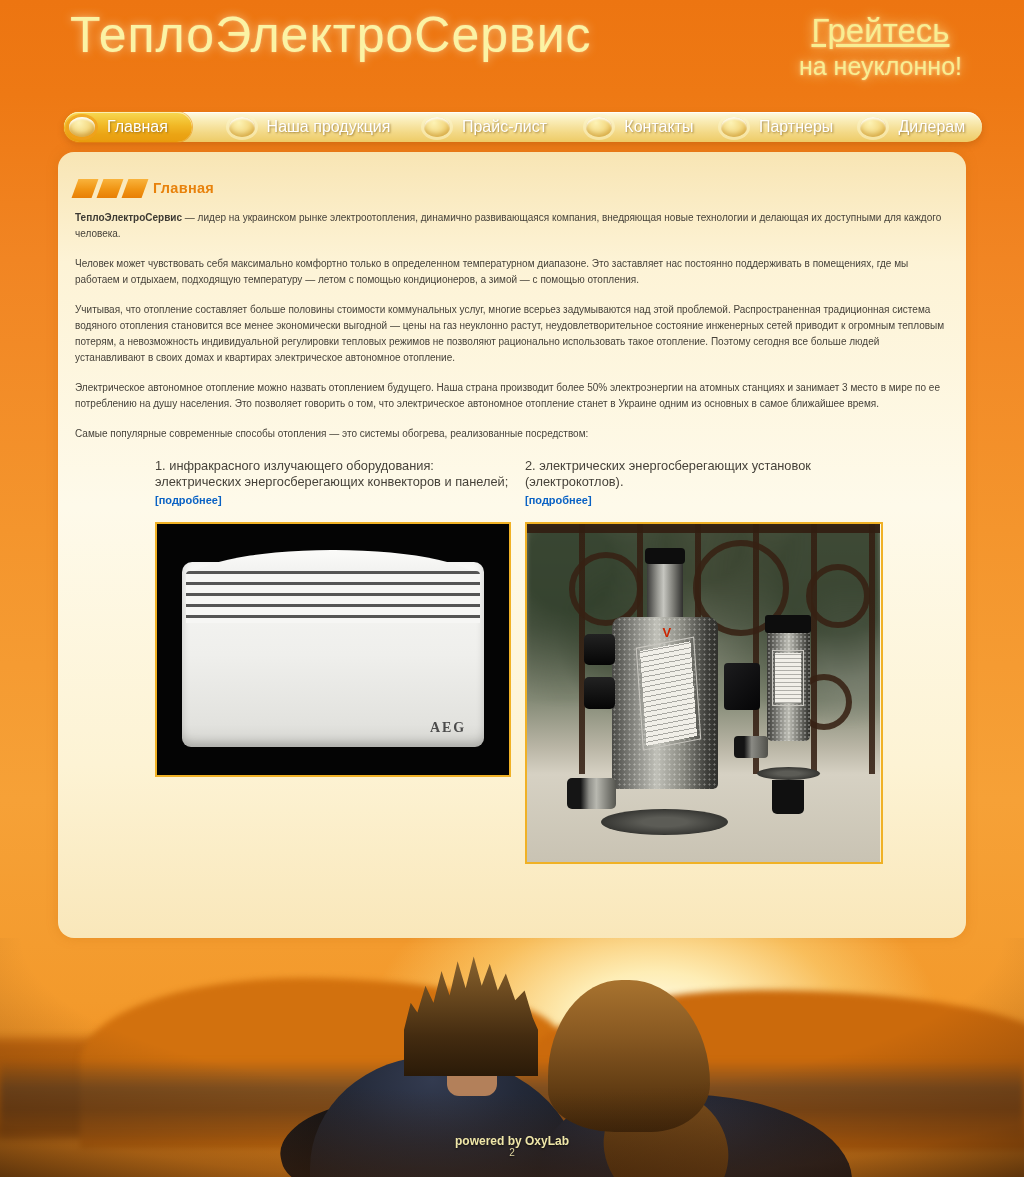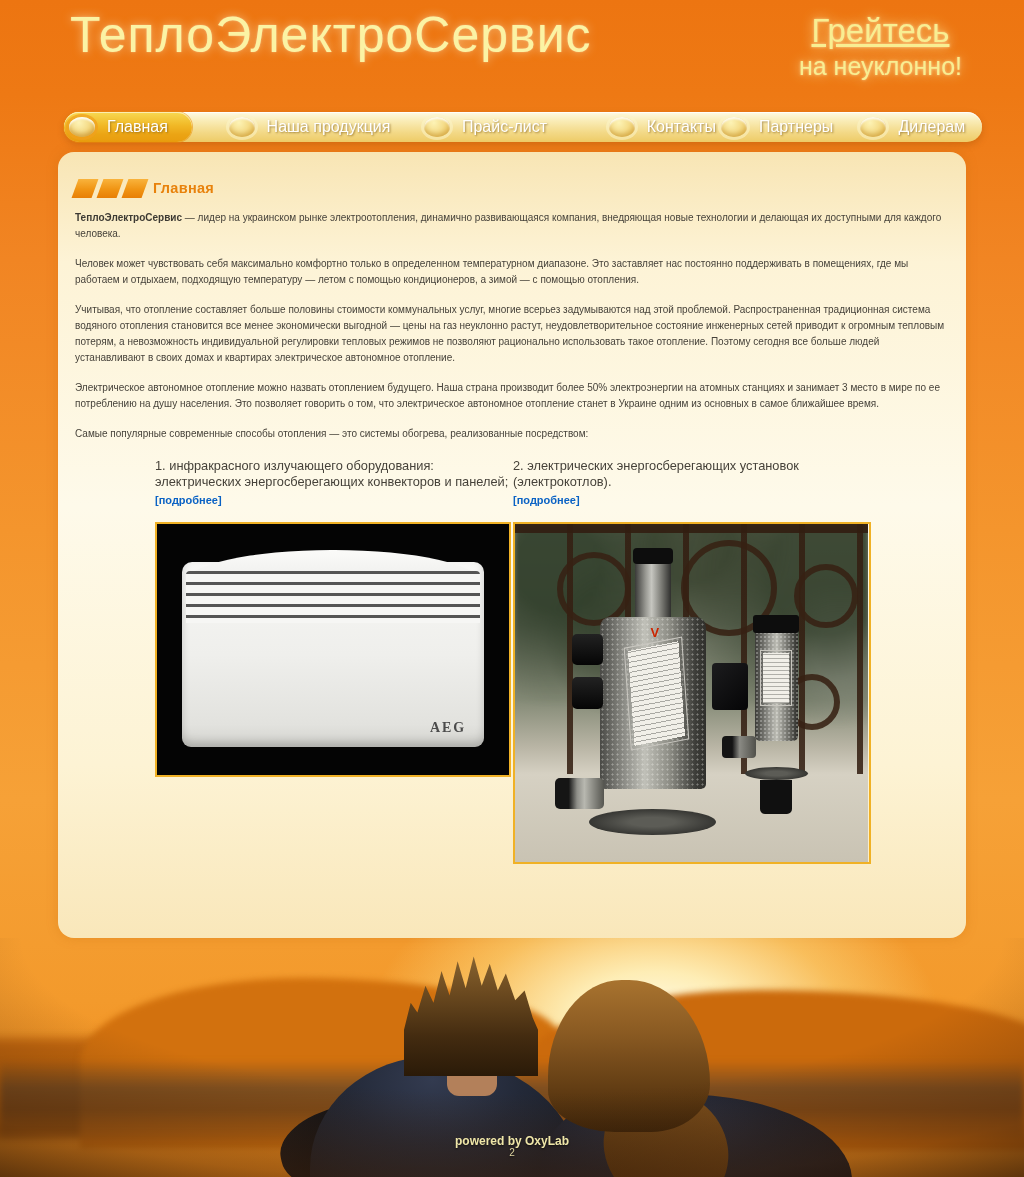--- a/index.html
+++ b/index.html
@@ -34,39 +34,39 @@
     box-shadow:inset 0 2px 2px rgba(255,255,255,.85), inset 0 -3px 4px rgba(190,140,40,.45), 0 0 0 3px rgba(252,244,200,.55);
   }
   .nav-label { color:#fff; font-size:16px; text-shadow:1px 1px 2px rgba(120,85,20,.65); white-space:nowrap; }
   .nav-item.active {
     width:128px; border-radius:15px;
     background:linear-gradient(180deg,#f8d952 0%,#f1b826 45%,#eba414 75%,#e99d0e 100%);
     box-shadow:inset 0 1px 0 rgba(255,255,255,.55), 0 0 0 1px rgba(233,140,10,.55);
   }
   .nav-item.active .bullet { box-shadow:inset 0 2px 2px rgba(255,255,255,.9), inset 0 -3px 4px rgba(190,130,30,.5), 0 0 0 3px rgba(240,160,30,.75); }
   .nav-item:nth-child(2){ width:196px;margin-left:32px; } .nav-item:nth-child(3){ width:163px; }
-  .nav-item:nth-child(4){ width:135px;justify-content:flex-end; } .nav-item:nth-child(5){ width:140px; }
+  .nav-item:nth-child(4){ width:135px; } .nav-item:nth-child(5){ width:140px; }
   .nav-item:nth-child(6){ width:127px; }
   
   .panel {
     position:absolute; left:58px; top:152px; width:908px; height:786px;
     border-radius:16px;
     background:linear-gradient(180deg,#f8e5b4 0%,#fdf3d6 14%,#fefaea 45%,#fdf3d4 78%,#f9e7ba 100%);
     box-shadow:0 0 12px rgba(190,100,10,.25);
   }
   .title-row { display:flex; align-items:center; margin:26px 0 0 17px; height:20px; }
   .mark { width:20px; height:19px; margin-right:5px; transform:skewX(-20deg);
           background:linear-gradient(180deg,#f9b33c 0%,#f09413 55%,#e87f05 100%); }
   .mark:last-of-type { margin-right:8px; }
   h1.page-title { font-size:14.5px; font-weight:700; color:#e8820c; letter-spacing:.3px; }
   .para { margin:14px 14px 0 17px; font-size:10px; line-height:16px; color:#46423a; }
   .para.first { margin-top:12px; }
   .para b { color:#3d3a33; }
   
-  .cols { display:flex; margin:16px 0 0 97px; gap:2px; }
+  .cols { display:flex; margin:16px 0 0 97px; gap:14px; }
   .col { width:356px; }
   .col.c2 { width:358px; }
   .prod-text { height:64px; }
   .caption { font-size:12.8px; line-height:16px; color:#46423a; }
   .more { display:inline-block; font-size:11px; font-weight:700; color:#0a62c4; text-decoration:none; cursor:pointer; }
   .imgbox { border:2px solid #f0b125; }
   
   .aeg-box { position:relative; width:352px; height:251px; background:#040404; overflow:hidden; }
   .conv { position:absolute; left:7%; right:7%; top:15%; bottom:11%;
           background:linear-gradient(180deg,#f7f7f5 0%,#efefec 50%,#e2e2de 88%,#d2d2cd 100%);

